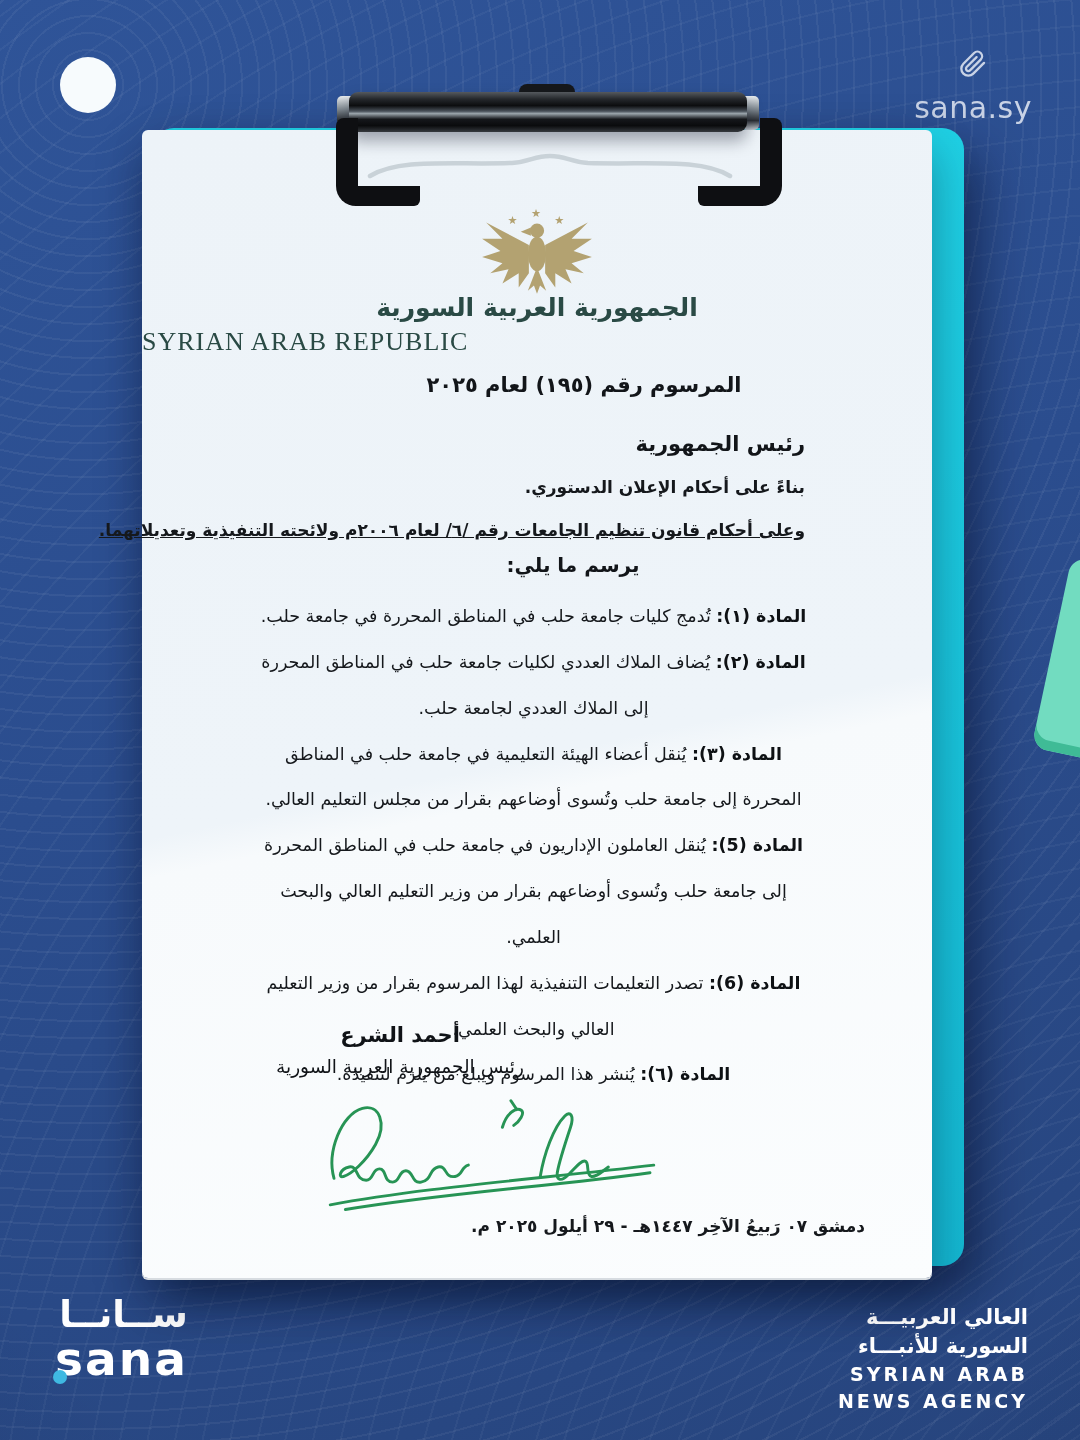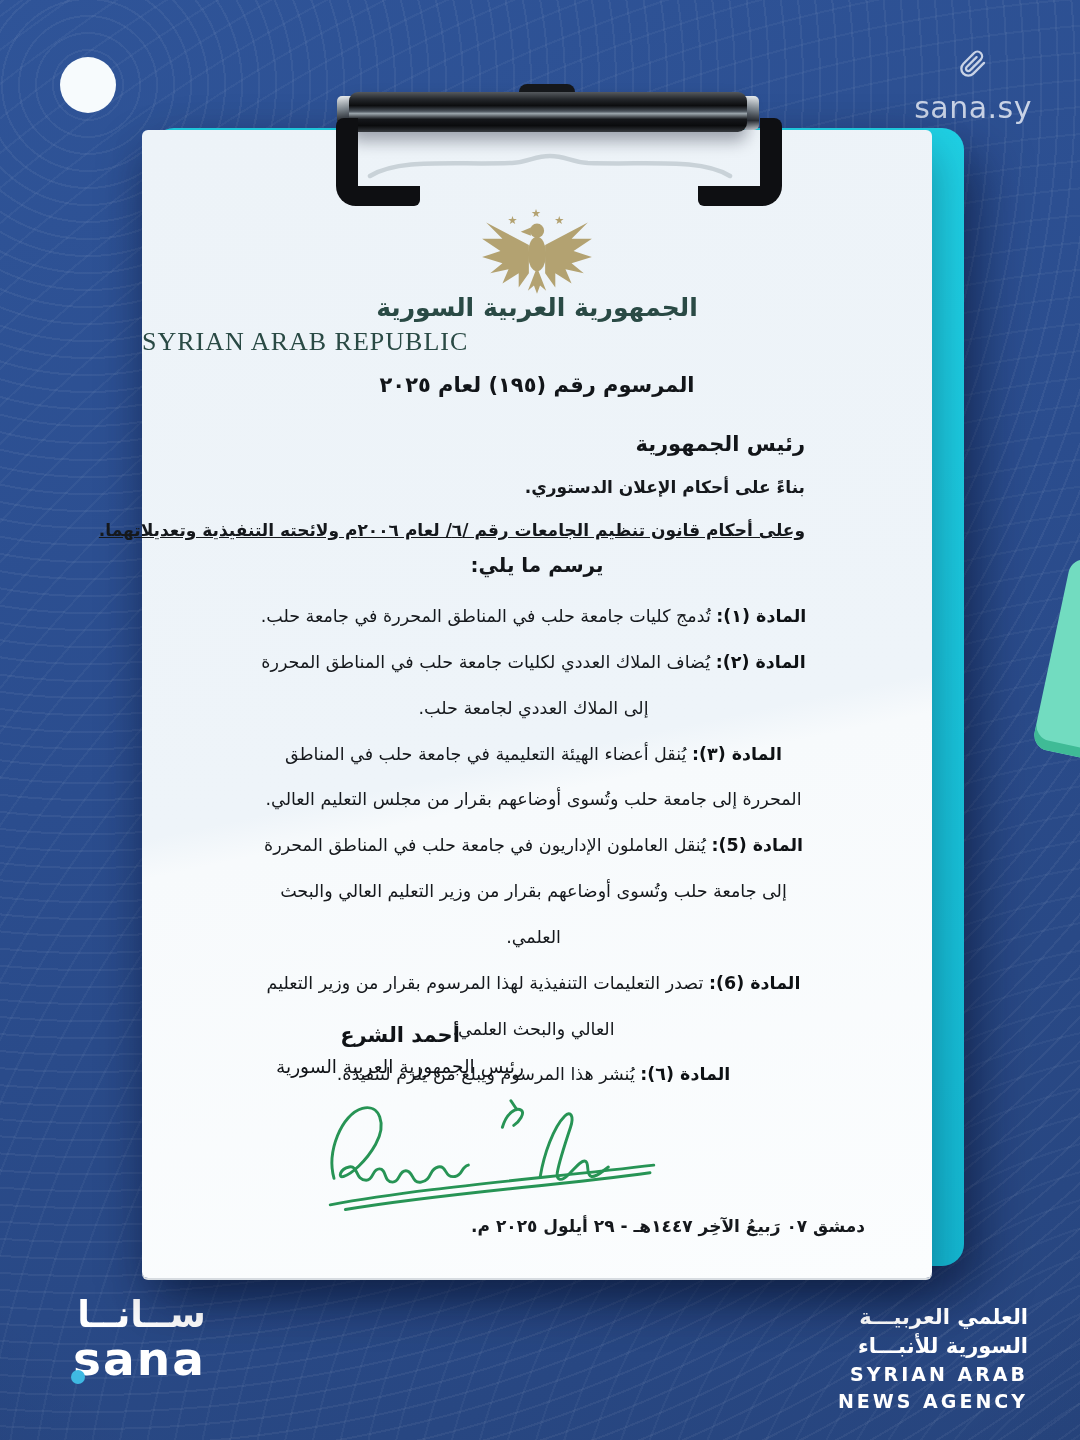--- a/index.html
+++ b/index.html
@@ -34,36 +34,36 @@
     box-shadow:0 9px 16px rgba(8,15,35,.35);}
   .grip{position:absolute;top:118px;width:62px;height:68px;background:transparent;}
   .grip-l{left:336px;border-left:22px solid #0e0f12;border-bottom:20px solid #0e0f12;border-radius:8px 4px 6px 20px;}
   .grip-r{left:698px;border-right:22px solid #0e0f12;border-bottom:20px solid #0e0f12;border-radius:4px 8px 20px 6px;}
   .clip-wire{position:absolute;left:366px;top:148px;width:368px;height:36px;}
   
   .paper > div, .paper > svg{position:absolute;}
   .emblem{top:78px;left:0;width:100%;text-align:center;}
   .republic-ar{top:163px;left:0;width:100%;text-align:center;font-size:25px;font-weight:bold;color:#2a4a45;direction:rtl;}
   .republic-en{top:197px;left:0;width:100%;font-size:26px;color:#2a4a45;font-family:"Liberation Serif","DejaVu Serif",serif;letter-spacing:1px;}
-  .decree-title{top:243px;left:0;width:100%;text-align:center;font-size:21px;font-weight:bold;color:#121519;direction:rtl;}
+  .decree-title{top:243px;left:0;width:100%;text-align:center;font-size:21px;font-weight:bold;color:#121519;direction:rtl;padding-left:47px;}
   .preamble-heading{top:302px;right:127px;font-size:21px;font-weight:bold;color:#121519;direction:rtl;}
   .preamble-line{right:127px;font-size:17px;font-weight:bold;color:#15181c;direction:rtl;white-space:nowrap;}
   .pl-0{top:347px;} .pl-1{top:390px;text-decoration:underline;}
-  .enactment{top:423px;left:0;width:100%;text-align:center;font-size:20px;font-weight:bold;color:#121519;direction:rtl;}
+  .enactment{top:423px;left:0;width:100%;text-align:center;font-size:20px;font-weight:bold;color:#121519;direction:rtl;padding-left:36px;}
   .articles{top:464px;right:125px;left:118px;direction:rtl;text-align:center;color:#15181c;font-size:17.5px;line-height:2.62;}
   .articles p{margin:0;}
   .articles b{font-weight:bold;color:#0e1114;}
   .sig-block{top:893px;left:68px;width:380px;text-align:center;direction:rtl;color:#101317;}
   .sig-name{font-size:21px;font-weight:bold;}
   .sig-title{margin-top:9px;font-size:18.5px;}
   .sig-scribble{top:952px;left:175px;width:350px;height:135px;}
   .sig-scribble path{fill:none;stroke:#279455;stroke-width:3.1;stroke-linecap:round;}
   .dateline{top:1086px;right:67px;font-size:17px;font-weight:bold;color:#15181c;direction:rtl;}
   
-  .logo{position:absolute;left:73px;top:1296px;color:#ffffff;}
+  .logo{position:absolute;left:55px;top:1296px;color:#ffffff;}
   .logo-ar{font-size:37px;font-weight:bold;direction:rtl;letter-spacing:1px;line-height:1;}
   .logo-en{position:relative;font-size:47px;font-weight:bold;line-height:1;margin-top:2px;letter-spacing:2px;}
   .logo-dot{position:absolute;left:-2px;bottom:-2px;width:14px;height:14px;border-radius:50%;background:#3fb9e2;}
   .logo-en .wordmark{}
   .agency{position:absolute;right:52px;top:1303px;text-align:right;color:#ffffff;}
   .agency-ar{font-size:21px;font-weight:bold;direction:rtl;line-height:1.38;}
   .agency-en{font-size:19px;font-weight:bold;letter-spacing:3px;line-height:1.45;font-family:"DejaVu Sans",sans-serif;}
   .agency-en:first-of-type{margin-top:6px;}
 </style>
 </head>
@@ -152,19 +152,19 @@
 
   <div class="logo">
     <div class="logo-ar">ســانــا</div>
     <div class="logo-en">
       <span class="logo-dot"></span>
       <span class="wordmark">sana</span>
     </div>
   </div>
 
   <div class="agency">
-    <div class="agency-ar">العلمي العربيـــة</div>
+    <div class="agency-ar">العالي العربيـــة</div>
     <div class="agency-ar">السورية للأنبـــاء</div>
     <div class="agency-en">SYRIAN ARAB</div>
     <div class="agency-en">NEWS AGENCY</div>
   </div>
 
 </div>
 
 </body></html>

